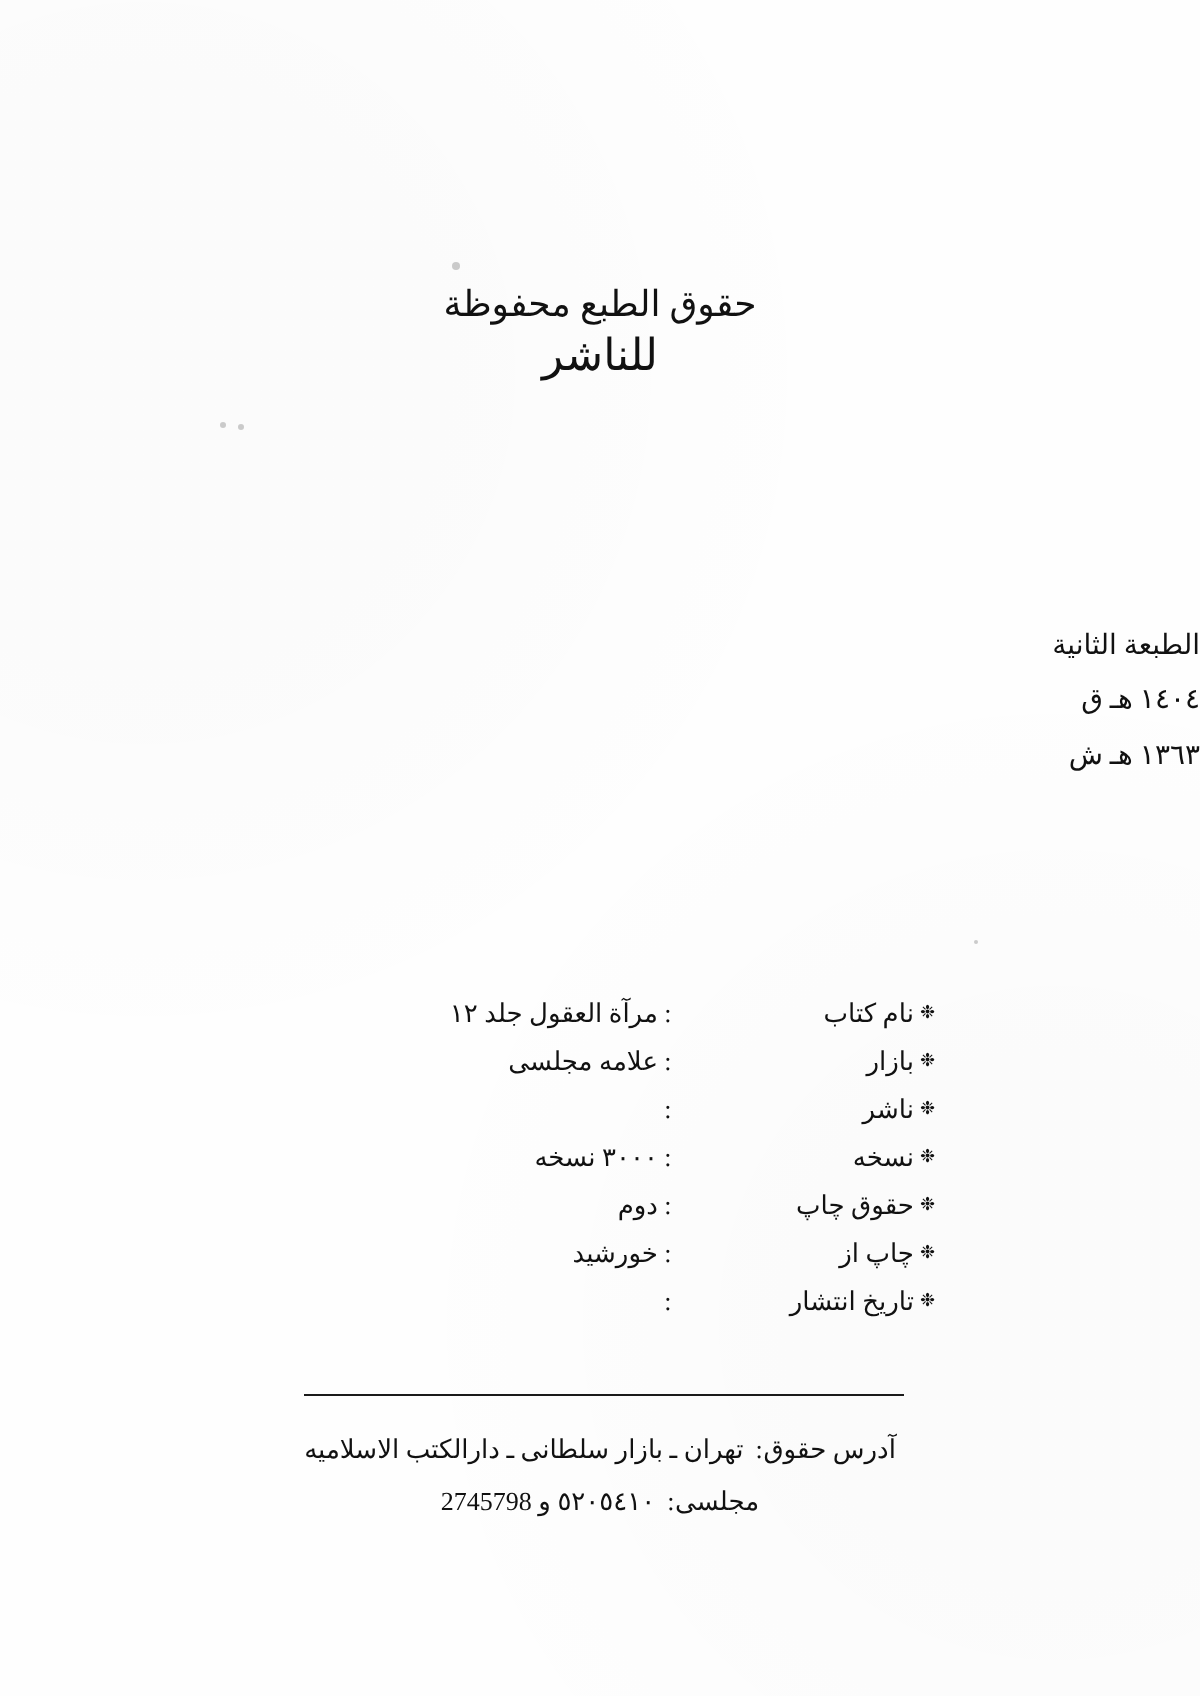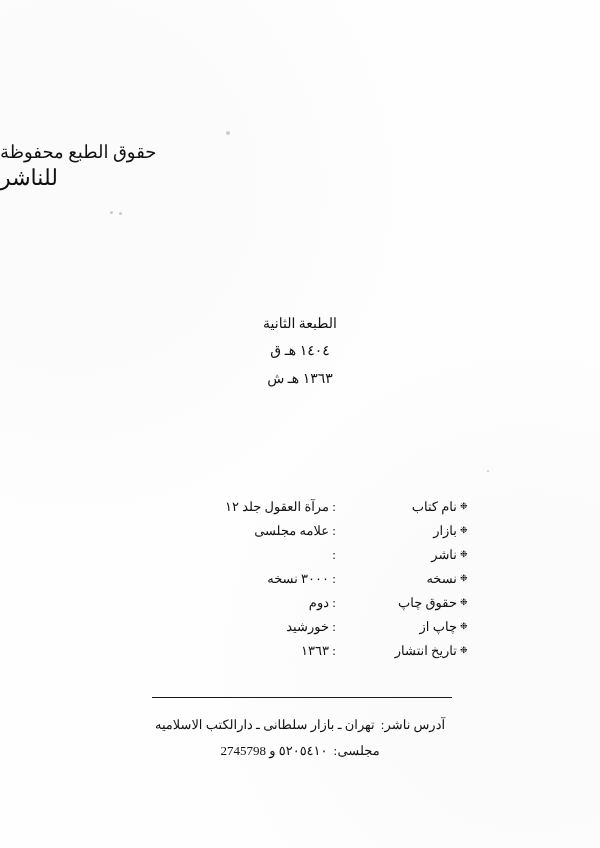--- a/index.html
+++ b/index.html
@@ -27,39 +27,39 @@
     position: absolute;
     background: #9a9a9a;
     border-radius: 50%;
     opacity: .5;
   }
   .copyright-block {
     position: absolute;
     top: 140px;
     left: 0;
     right: 0;
-    text-align: left;
+    text-align: center;
   }
   .copyright-line1 {
     font-size: 18px;
     letter-spacing: .5px;
     line-height: 1.4;
     direction: rtl;
   }
   .copyright-line2 {
     font-size: 22px;
     letter-spacing: 3px;
     direction: rtl;
   }
   .edition-block {
     position: absolute;
     top: 310px;
     left: 0;
     right: 0;
-    text-align: center;
+    text-align: right;
     direction: rtl;
   }
   .edition-line {
     font-size: 14px;
     line-height: 1.95;
     letter-spacing: .6px;
   }
   .colophon {
     position: absolute;
     top: 500px;
@@ -192,31 +192,30 @@
         <span class="bullet">❉</span>
         <span class="clabel">چاپ از</span>
         <span class="ccolon">:</span>
         <span class="cvalue">خورشيد</span>
       </div>
 
       <div class="crow">
         <span class="bullet">❉</span>
         <span class="clabel">تاريخ انتشار</span>
         <span class="ccolon">:</span>
-        <span class="cvalue">١٣٦٣</span>
       </div>
 
     </div>
   </div>
 
   <div class="rule"></div>
 
   <div class="footer">
     <div class="frow">
-      <span class="flabel">آدرس ناشر</span>
+      <span class="flabel">آدرس حقوق</span>
       <span class="flabel">:</span>
       <span class="fvalue">تهران ـ بازار سلطانى ـ دارالكتب الاسلاميه</span>
     </div>
     <div class="frow">
       <span class="flabel">مجلسى</span>
       <span class="flabel">:</span>
       <span class="fvalue">٥٢٠٥٤١٠ و 2745798</span>
     </div>
   </div>
 

